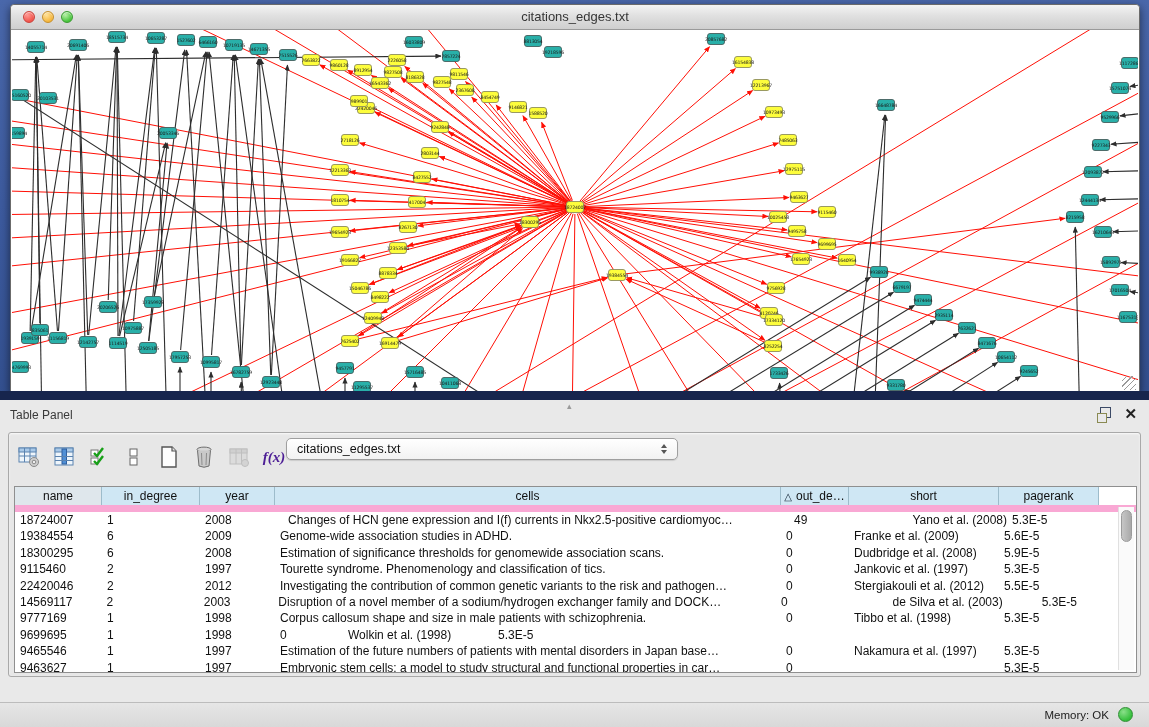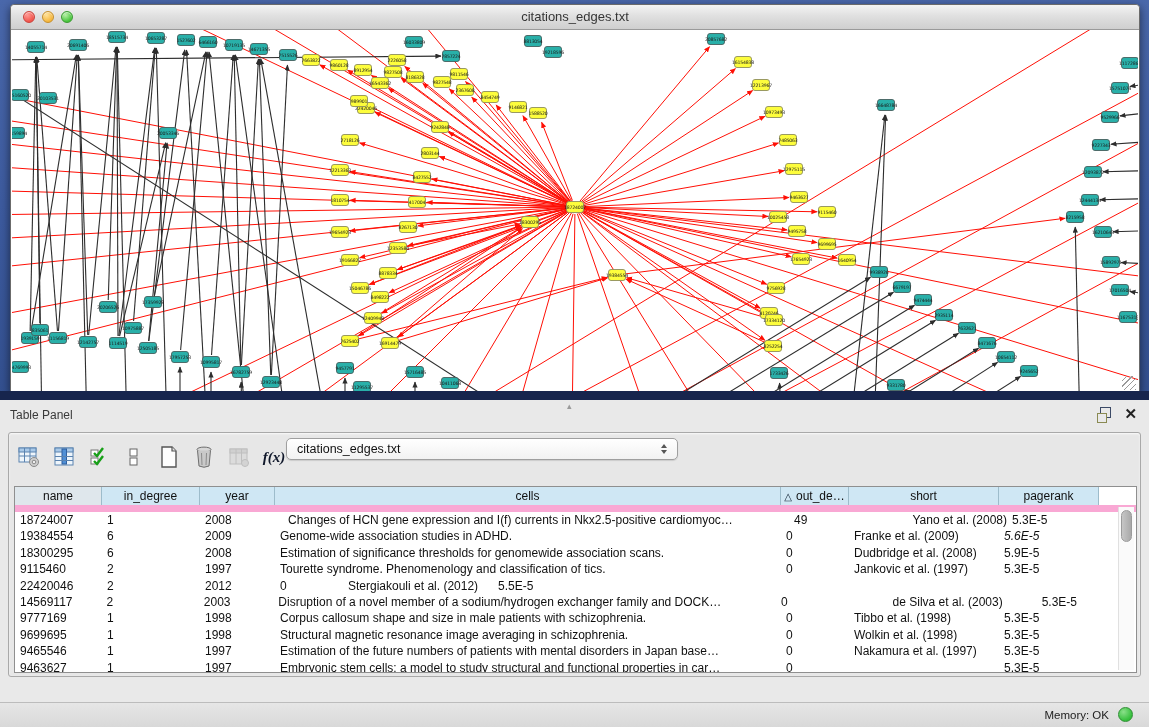--- a/index.html
+++ b/index.html
@@ -37,21 +37,21 @@
   .hdr-icons{position:absolute;right:12px;top:6px;display:flex;gap:12px;align-items:center;}
   .float-ic{width:16px;height:16px;position:relative;}
   .float-ic .sq1{position:absolute;left:4px;top:1px;width:9px;height:9px;border:1.5px solid #3c4a66;}
   .float-ic .sq2{position:absolute;left:1px;top:7px;width:8px;height:8px;border:1.5px solid #8a8a52;background:#e9e9e9;}
   .close-x{font-size:15px;font-weight:bold;color:#222;line-height:14px;}
   .inner-panel{position:absolute;left:8px;top:32px;width:1131px;height:243px;
       border:1px solid #a9a9a9;border-radius:3px;background:#e7e7e7;box-shadow:inset 0 1px 2px rgba(255,255,255,.8);}
   .toolbar{position:absolute;left:8px;top:8px;height:32px;display:flex;align-items:center;gap:11px;}
   .tb-ic{width:24px;height:24px;display:flex;align-items:center;justify-content:center;}
   .tb-ic.disabled{opacity:.45;}
-  .fx{font-family:"Liberation Serif",serif;font-style:italic;font-weight:bold;font-size:15px;color:#0f172a;}
+  .fx{font-family:"Liberation Serif",serif;font-style:italic;font-weight:bold;font-size:15px;color:#4c1d95;}
   .combo{position:absolute;left:277px;top:5px;width:392px;height:22px;background:linear-gradient(180deg,#ffffff,#f2f2f2);
       border:1px solid #9f9f9f;border-radius:5px;font-size:12.5px;color:#111;
       display:flex;align-items:center;padding:0 10px;box-sizing:border-box;box-shadow:inset 0 1px 1px rgba(255,255,255,.9),0 1px 1px rgba(0,0,0,.12);}
   .combo .arrows{margin-left:auto;display:flex;flex-direction:column;gap:2px;}
   .combo .arr-up{width:0;height:0;border-left:3.5px solid transparent;border-right:3.5px solid transparent;border-bottom:4px solid #555;}
   .combo .arr-dn{width:0;height:0;border-left:3.5px solid transparent;border-right:3.5px solid transparent;border-top:4px solid #555;}
   .table-wrap{position:absolute;left:5px;top:53px;width:1121px;height:185px;background:#fff;border:1px solid #8f8f8f;overflow:hidden;}
   .thead{display:flex;height:18px;border-bottom:7px solid #f9a8d4;}
   .th{box-sizing:border-box;background:#cfe7f4;border-right:1px solid #9dbccb;font-size:12px;color:#111;
       display:flex;align-items:center;justify-content:center;white-space:nowrap;overflow:hidden;}
@@ -812,21 +812,21 @@
               <div class="td" style="width: 150px; text-align: right;">Yano et al. (2008)</div>
               <div class="td" style="width: 100px;">5.3E-5</div>
             </div>
             <div class="trow">
               <div class="td" style="width: 87px;">19384554</div>
               <div class="td" style="width: 98px;">6</div>
               <div class="td" style="width: 75px;">2009</div>
               <div class="td" style="width: 506px;">Genome-wide association studies in ADHD.</div>
               <div class="td" style="width: 68px;">0</div>
               <div class="td" style="width: 150px;">Franke et al. (2009)</div>
-              <div class="td" style="width: 100px; font-style: italic;">5.6E-5</div>
+              <div class="td" style="width: 100px;">5.6E-5</div>
             </div>
             <div class="trow">
               <div class="td" style="width: 87px;">18300295</div>
               <div class="td" style="width: 98px;">6</div>
               <div class="td" style="width: 75px;">2008</div>
               <div class="td" style="width: 506px;">Estimation of significance thresholds for genomewide association scans.</div>
               <div class="td" style="width: 68px;">0</div>
               <div class="td" style="width: 150px;">Dudbridge et al. (2008)</div>
               <div class="td" style="width: 100px;">5.9E-5</div>
             </div>
@@ -836,20 +836,21 @@
               <div class="td" style="width: 75px;">1997</div>
               <div class="td" style="width: 506px;">Tourette syndrome. Phenomenology and classification of tics.</div>
               <div class="td" style="width: 68px;">0</div>
               <div class="td" style="width: 150px;">Jankovic et al. (1997)</div>
               <div class="td" style="width: 100px;">5.3E-5</div>
             </div>
             <div class="trow">
               <div class="td" style="width: 87px;">22420046</div>
               <div class="td" style="width: 98px;">2</div>
               <div class="td" style="width: 75px;">2012</div>
+              <div class="td" style="width: 506px;">Investigating the contribution of common genetic variants to the risk and pathogen…</div>
               <div class="td" style="width: 68px;">0</div>
               <div class="td" style="width: 150px;">Stergiakouli et al. (2012)</div>
               <div class="td" style="width: 100px;">5.5E-5</div>
             </div>
             <div class="trow">
               <div class="td" style="width: 87px;">14569117</div>
               <div class="td" style="width: 98px;">2</div>
               <div class="td" style="width: 75px;">2003</div>
               <div class="td" style="width: 506px;">Disruption of a novel member of a sodium/hydrogen exchanger family and DOCK…</div>
               <div class="td" style="width: 68px;">0</div>
@@ -862,21 +863,20 @@
               <div class="td" style="width: 75px;">1998</div>
               <div class="td" style="width: 506px;">Corpus callosum shape and size in male patients with schizophrenia.</div>
               <div class="td" style="width: 68px;">0</div>
               <div class="td" style="width: 150px;">Tibbo et al. (1998)</div>
               <div class="td" style="width: 100px;">5.3E-5</div>
             </div>
             <div class="trow">
               <div class="td" style="width: 87px;">9699695</div>
               <div class="td" style="width: 98px;">1</div>
               <div class="td" style="width: 75px;">1998</div>
-              <div class="td" style="width: 506px;">Structural magnetic resonance image averaging in schizophrenia.</div>
               <div class="td" style="width: 68px;">0</div>
               <div class="td" style="width: 150px;">Wolkin et al. (1998)</div>
               <div class="td" style="width: 100px;">5.3E-5</div>
             </div>
             <div class="trow">
               <div class="td" style="width: 87px;">9465546</div>
               <div class="td" style="width: 98px;">1</div>
               <div class="td" style="width: 75px;">1997</div>
               <div class="td" style="width: 506px;">Estimation of the future numbers of patients with mental disorders in Japan base…</div>
               <div class="td" style="width: 68px;">0</div>

